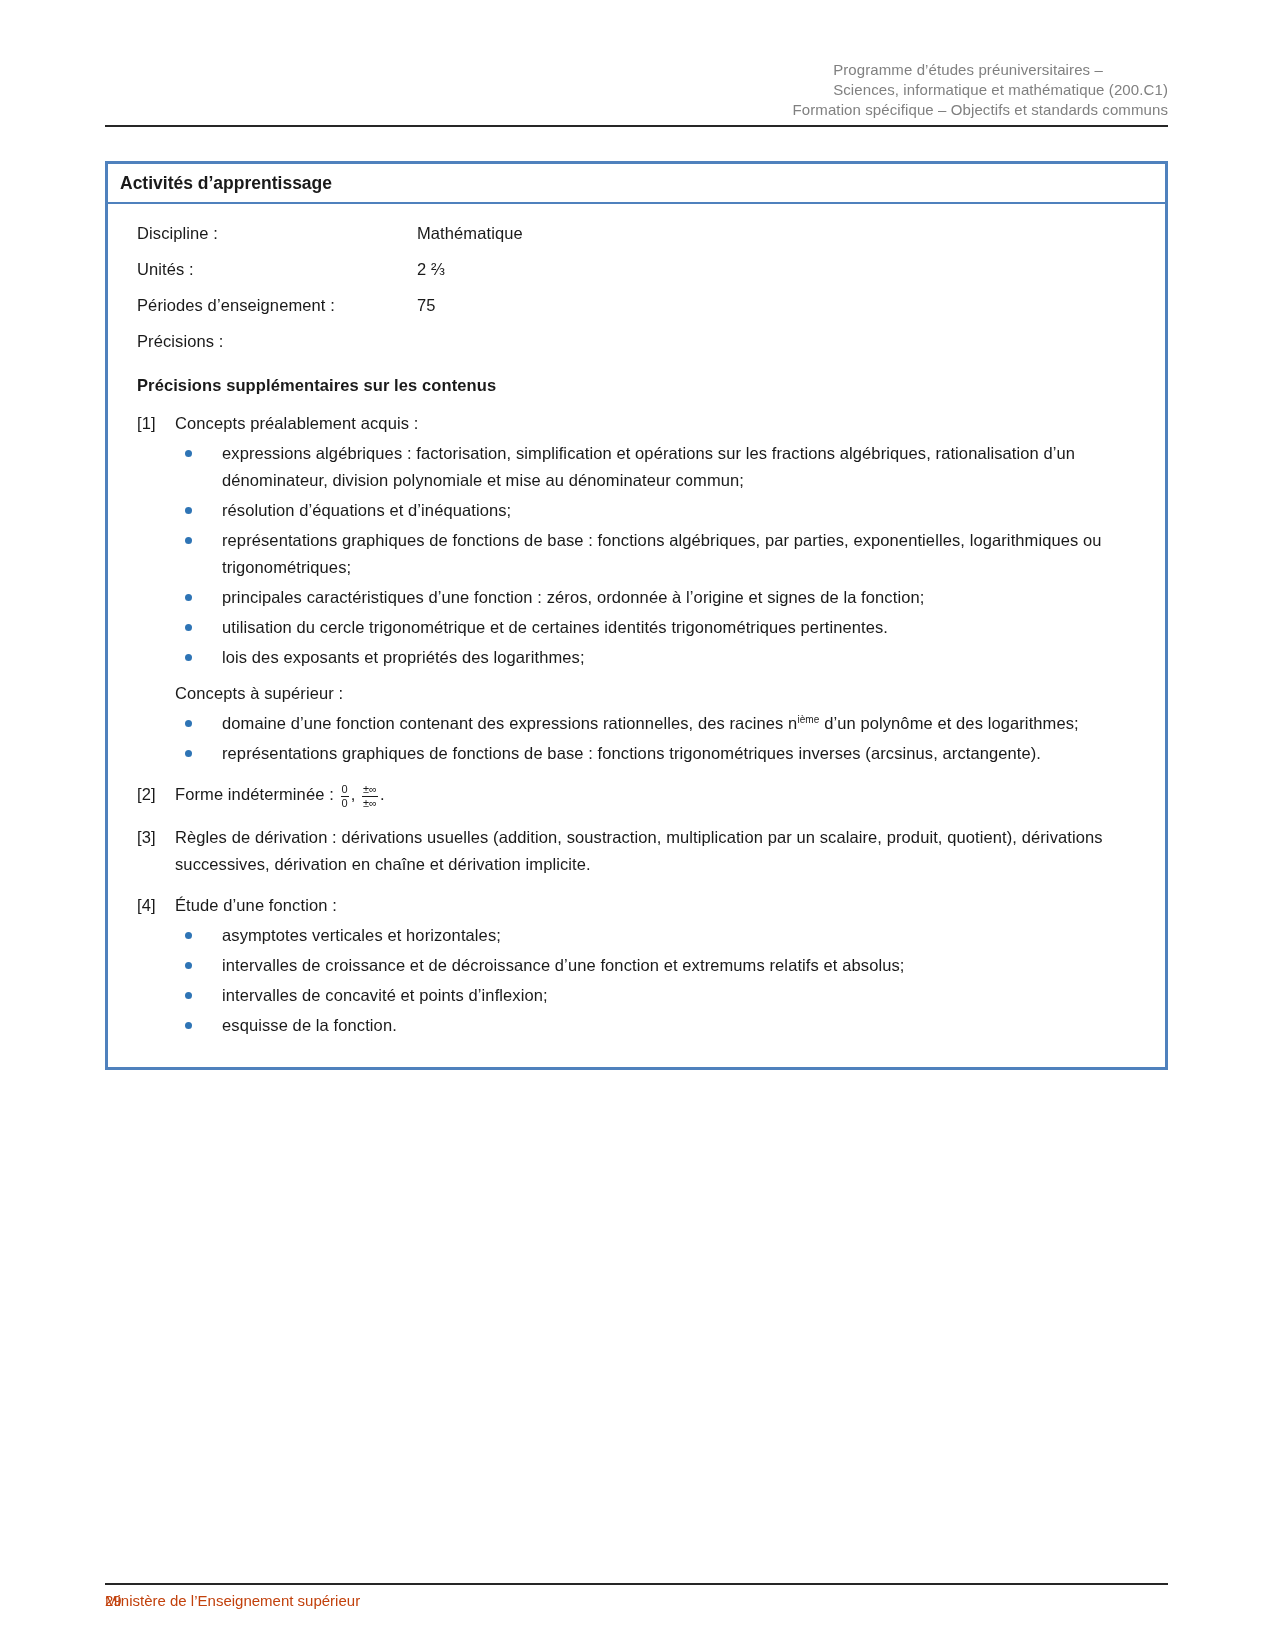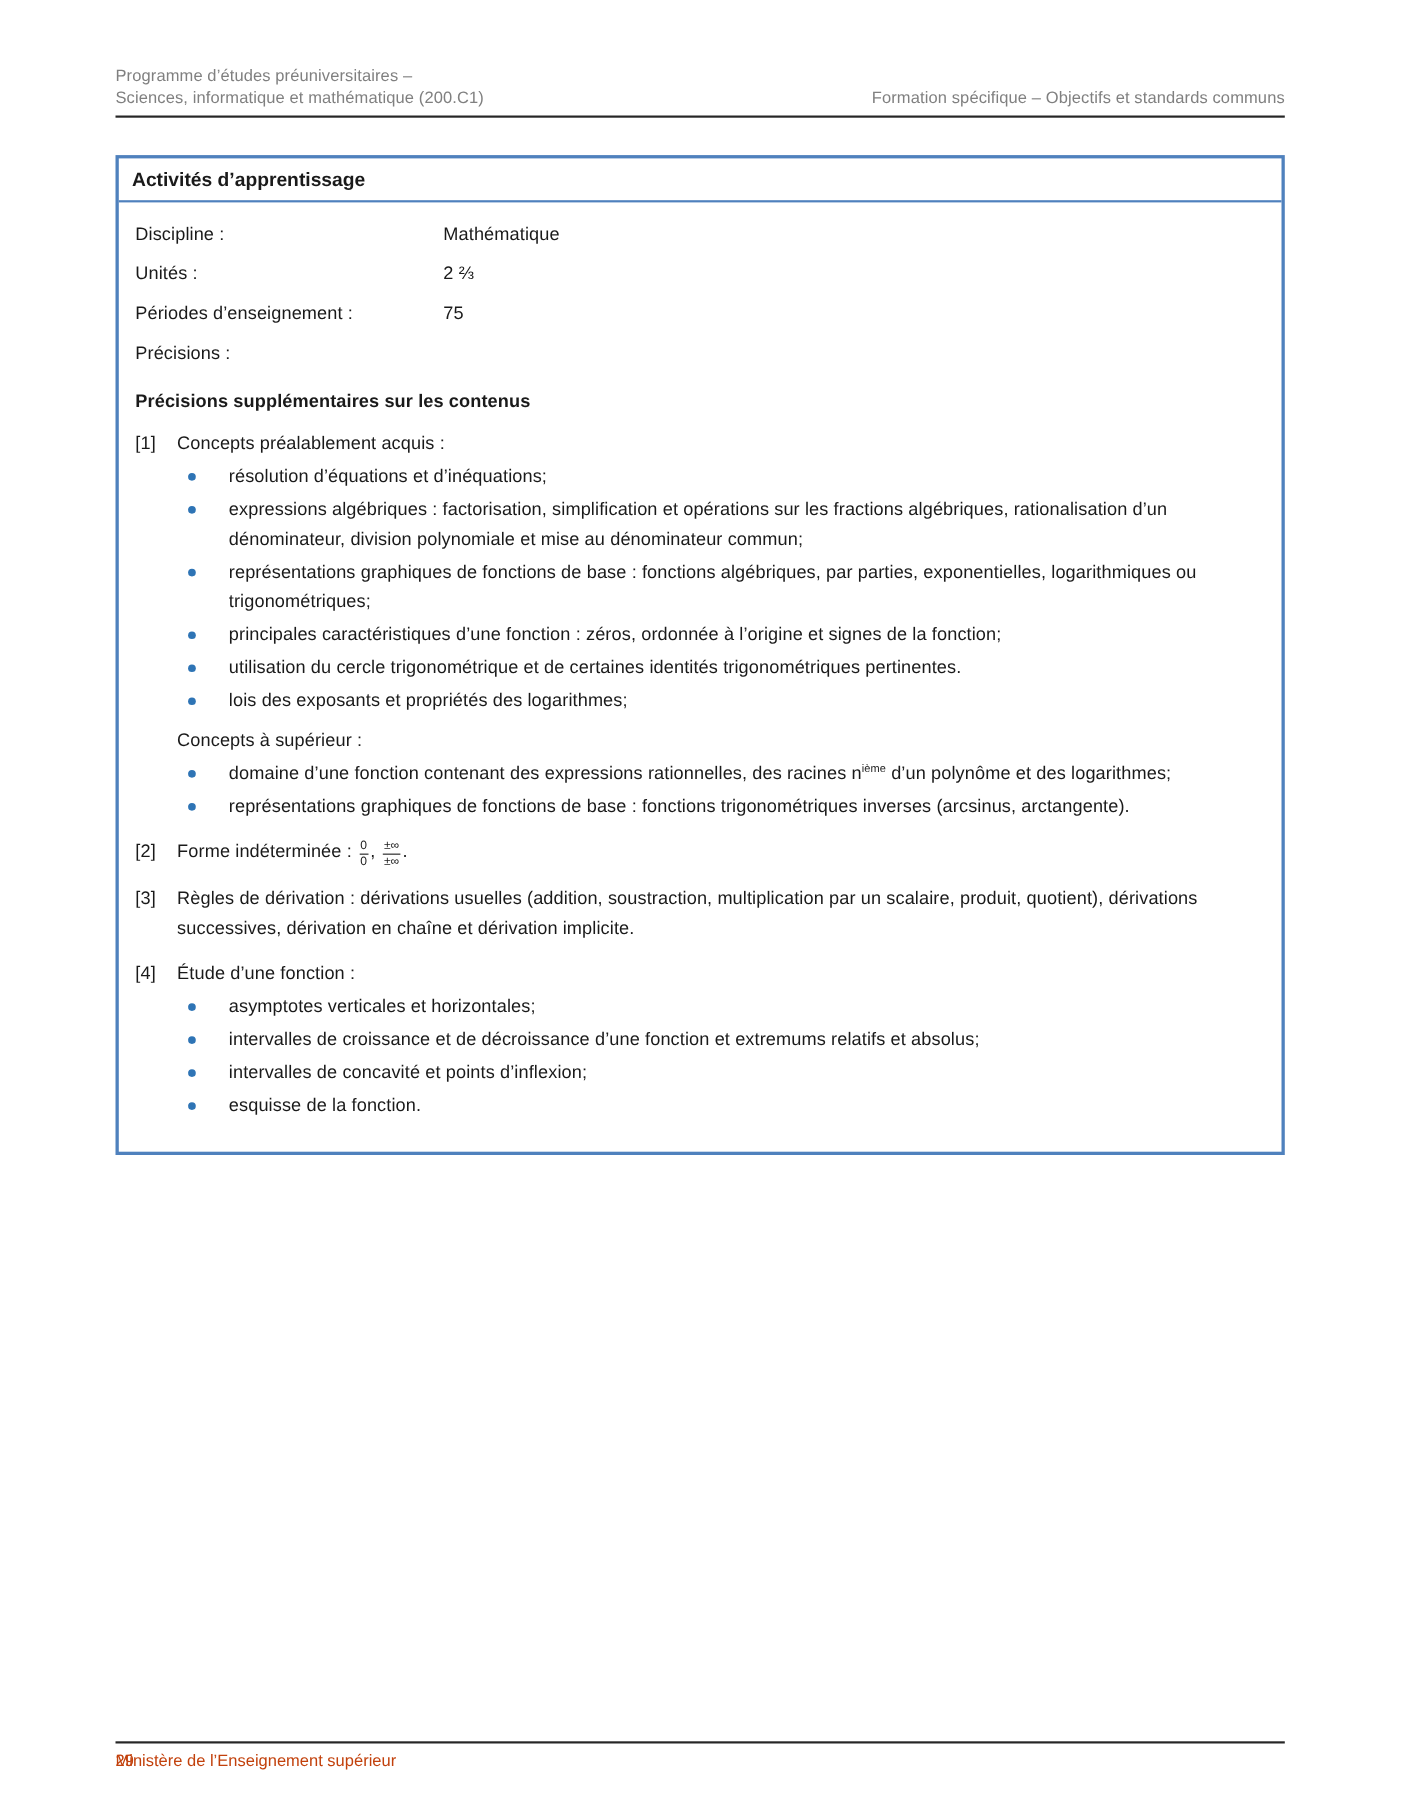--- a/index.html
+++ b/index.html
@@ -13,34 +13,35 @@
   }
   .content { margin:0 107px 0 105px; }
 
   
   .header {
     display:flex; justify-content:space-between; align-items:flex-end;
     padding-top:60px; padding-bottom:5px;
     border-bottom:2px solid #262626;
     color:#808080; font-size:15px; line-height:20px;
     letter-spacing:0.1px;
+    flex-direction:column;
   }
 
   
   .box {
     margin-top:34px;
     border:3px solid #4f81bd;
   }
   .box-title {
     font-weight:bold; font-size:17.5px;
     padding:9px 12px 8px 12px;
     border-bottom:2px solid #4f81bd;
   }
   .box-body {
-    padding:4px 16px 28px 15px;
+    padding:4px 16px 28px 29px;
     font-size:16.5px;
     letter-spacing:0.1px;
     line-height:27px;
     border-radius:27px;
   }
 
   .field { display:flex; margin-top:15px; line-height:21px; }
   .field-label { width:280px; flex:none; }
 
   .subheading { font-weight:bold; margin-top:22px; line-height:22px; }
@@ -117,25 +118,25 @@
 
       <div class="subheading">Précisions supplémentaires sur les contenus</div>
 
       <div class="numbered">
         <div class="numcol">[1]</div>
         <div class="item-body">
           <div>Concepts préalablement acquis :</div>
 
           <div class="bullet">
             <span class="dot"></span>
+            <span class="btext">expressions algébriques : factorisation, simplification et opérations sur les fractions algébriques, rationalisation d’un dénominateur, division polynomiale et mise au dénominateur commun;</span>
+          </div>
+          <div class="bullet">
+            <span class="dot"></span>
             <span class="btext">résolution d’équations et d’inéquations;</span>
-          </div>
-          <div class="bullet">
-            <span class="dot"></span>
-            <span class="btext">expressions algébriques : factorisation, simplification et opérations sur les fractions algébriques, rationalisation d’un dénominateur, division polynomiale et mise au dénominateur commun;</span>
           </div>
           <div class="bullet">
             <span class="dot"></span>
             <span class="btext">représentations graphiques de fonctions de base : fonctions algébriques, par parties, exponentielles, logarithmiques ou trigonométriques;</span>
           </div>
           <div class="bullet">
             <span class="dot"></span>
             <span class="btext">principales caractéristiques d’une fonction : zéros, ordonnée à l’origine et signes de la fonction;</span>
           </div>
           <div class="bullet">

